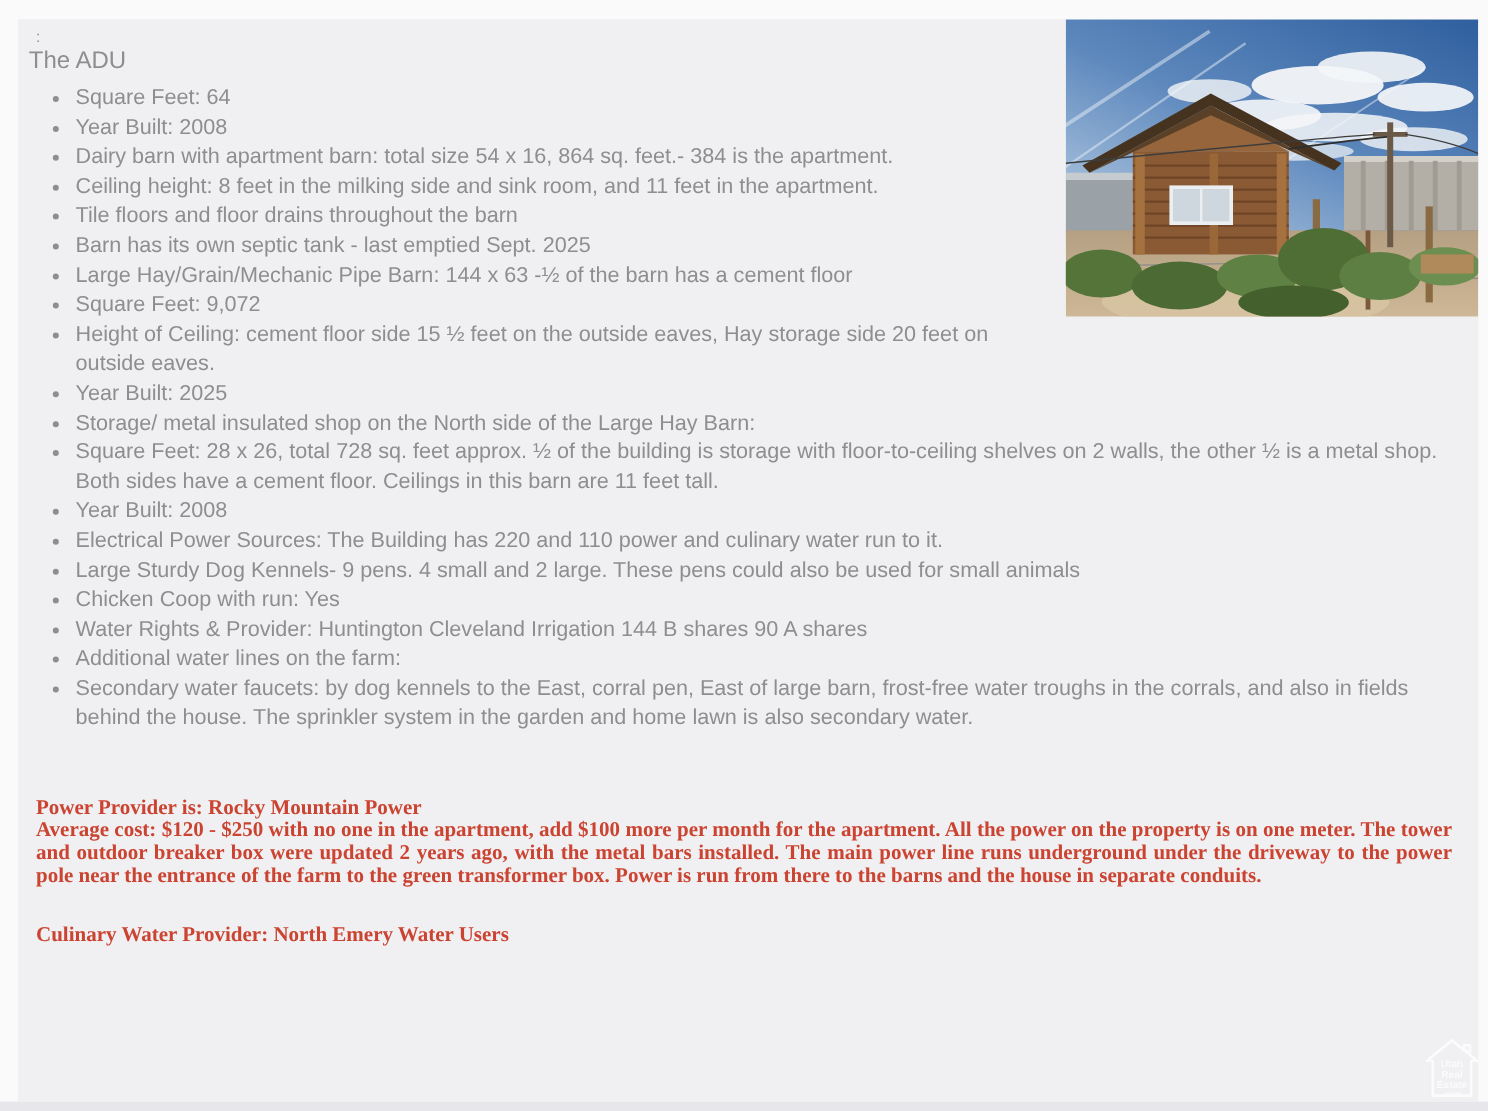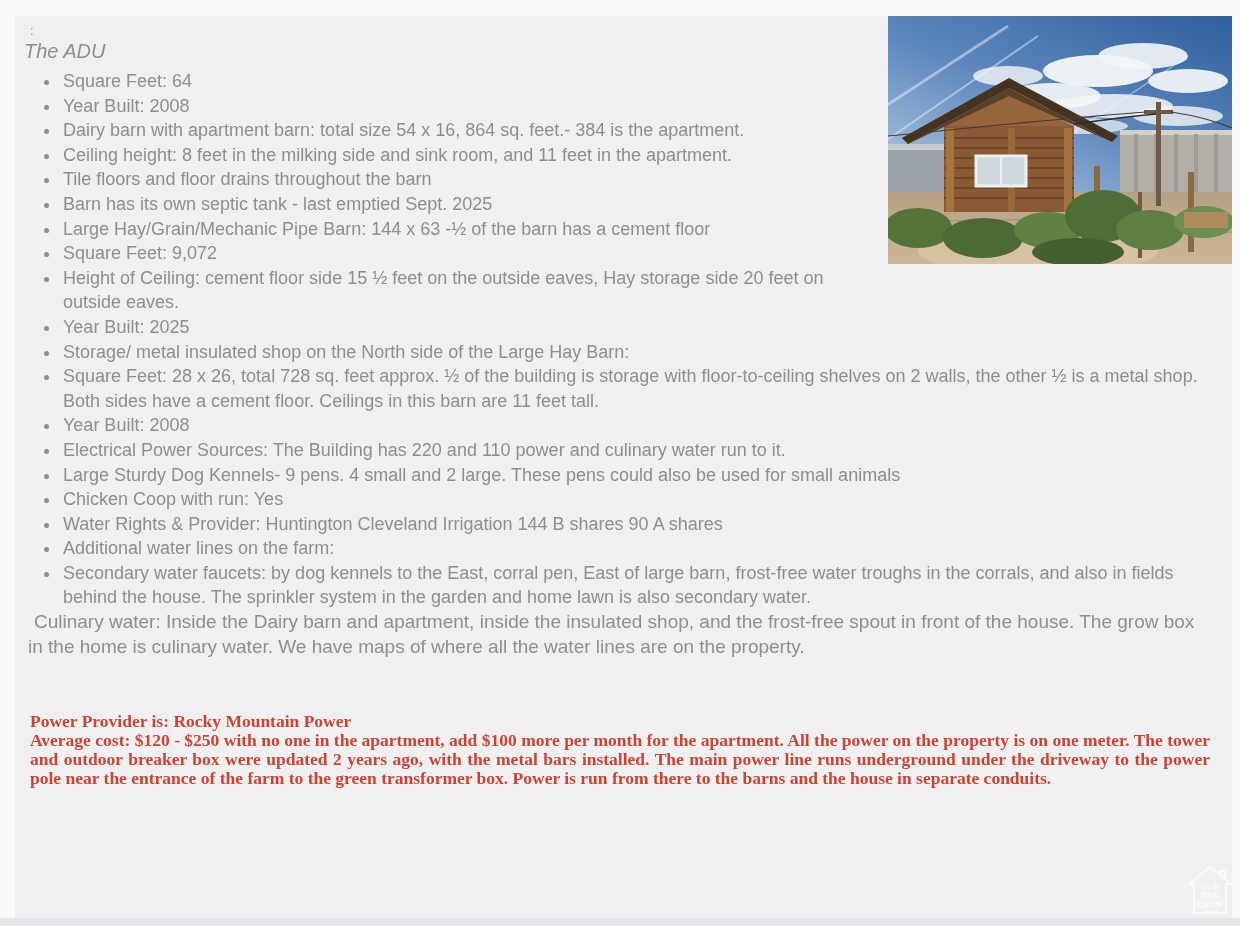--- a/index.html
+++ b/index.html
@@ -37,21 +37,20 @@
   figure.photo svg{display:block;width:100%;height:100%;}
   .colon-mark{
     color:var(--body-text);
     font-size:13px;line-height:14px;
     margin:4px 0 0 6px;
   }
   .page-title{
     color:var(--body-text);
     font-size:20px;line-height:25px;
     margin:1px 0 0 0;
-    font-style:italic;
   }
   ul.adu-list{
     margin:5px 0 0 0;
     padding:0 4px 0 37px;
     list-style:disc;
     color:var(--body-text);
     font-size:18px;line-height:24.6px;
   }
   ul.adu-list li{margin:0;padding:0 0 0 2px;}
   .culinary-note{
@@ -205,28 +204,31 @@
       <li>Square Feet: 28 x 26, total 728 sq. feet approx. ½ of the building is storage with floor-to-ceiling shelves on 2 walls, the other ½ is a metal shop. Both sides have a cement floor. Ceilings in this barn are 11 feet tall.</li>
       <li>Year Built: 2008</li>
       <li>Electrical Power Sources: The Building has 220 and 110 power and culinary water run to it.</li>
       <li>Large Sturdy Dog Kennels- 9 pens. 4 small and 2 large. These pens could also be used for small animals</li>
       <li>Chicken Coop with run: Yes</li>
       <li>Water Rights &amp; Provider: Huntington Cleveland Irrigation 144 B shares 90 A shares</li>
       <li>Additional water lines on the farm:</li>
       <li>Secondary water faucets: by dog kennels to the East, corral pen, East of large barn, frost-free water troughs in the corrals, and also in fields behind the house. The sprinkler system in the garden and home lawn is also secondary water.</li>
     </ul>
 
-    <p class="culinary-note">Culinary water: Inside the Dairy barn and apartment, inside the insulated shop, and the frost-free spout in front of the house. The grow box in the home is culinary water. We have maps of where all the water lines are on the property.</p>
 
     <div class="utility-section">
       <div class="utility-block">
         <p class="utility-title">Power Provider is: Rocky Mountain Power</p>
         <p class="utility-body">Average cost: $120 - $250 with no one in the apartment, add $100 more per month for the apartment. All the power on the property is on one meter. The tower and outdoor breaker box were updated 2 years ago, with the metal bars installed. The main power line runs underground under the driveway to the power pole near the entrance of the farm to the green transformer box.  Power is run from there to the barns and the house in separate conduits.</p>
       </div>
       <div class="utility-block fiber-gap">
+      </div>
+      <div class="utility-block">
+        <p class="utility-title">Culinary Water Provider: North Emery Water Users</p>
+
       </div>
     </div>
   </div>
 
   <div class="watermark">
     <svg viewBox="0 0 48 52">
       <path d="M24,3 L45,20 L40,20 L40,49 L8,49 L8,20 L3,20 Z M34,7 L39,7 L39,14 L34,10 Z" fill="none" stroke="#ffffff" stroke-width="2.2" stroke-linejoin="round"></path>
       <g fill="#ffffff" font-family="Liberation Sans, sans-serif" font-size="8.5" font-weight="bold" text-anchor="middle">
         <text x="24" y="25">Utah</text>
         <text x="24" y="34">Real</text>

